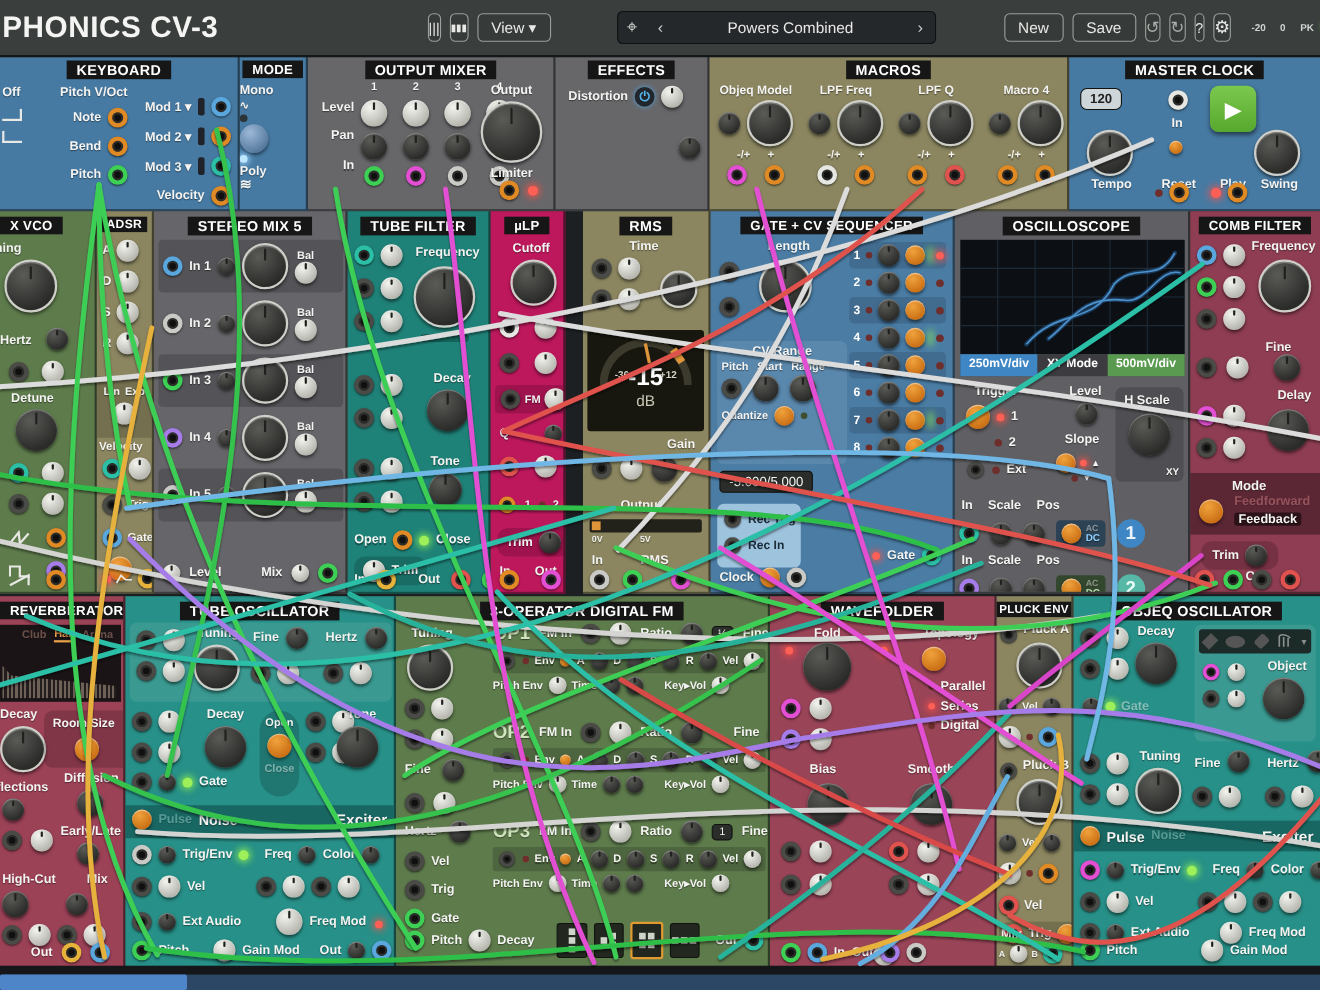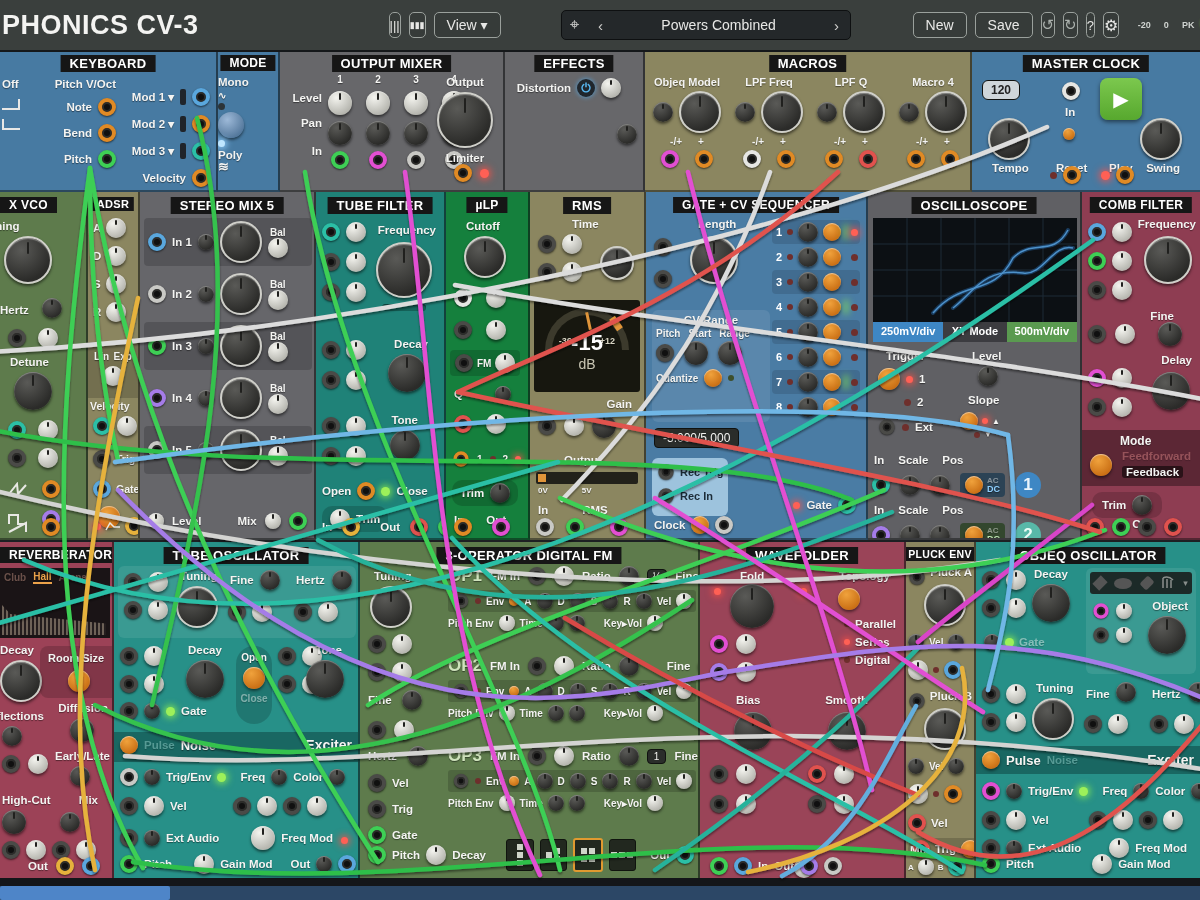--- a/index.html
+++ b/index.html
@@ -675,21 +675,21 @@
   </div>
   <div class="frow" style="position:absolute;left:6px;bottom:2px;gap:10px;">
     <span class="lbl">In</span>
     <span class="jack j-yl"></span>
     <span class="lbl" style="margin-left:10px;">Out</span>
     <span class="jack j-rd"></span>
     <span class="jack j-gr"></span>
   </div>
 </section>
 
-<section class="module" style="left:446px;top:192px;width:84px;height:348px;background:#15803d;">
+<section class="module" style="left:446px;top:192px;width:68px;height:348px;background:#be185d;">
   <div class="mtitle" style="font-size:12px;">µLP</div>
   <span class="lbl" style="position:absolute;left:20px;top:28px;">Cutoff</span>
   <span class="knob k38 ring" style="position:absolute;left:18px;top:44px;">
       <i></i>
     </span>
   <div class="frow" style="position:absolute;left:8px;top:96px;gap:14px;">
       <span class="jack j-wh"></span>
       <span class="knob k-light k20">
         <i></i>
       </span>
@@ -991,20 +991,27 @@
   <span class="lbl" style="position:absolute;left:100px;top:202px;">Slope</span>
   <div class="frow" style="position:absolute;left:92px;top:220px;gap:4px;">
     <span class="obtn sm"></span>
     <span class="led r-on" style="width:6px;height:6px;"></span>
     <span class="lbl" style="font-size:8px;">▲</span>
   </div>
   <div class="frow" style="position:absolute;left:106px;top:238px;gap:4px;">
     <span class="led r-dim" style="width:6px;height:6px;"></span>
     <span class="lbl" style="font-size:8px;">▼</span>
   </div>
+  <div class="band" style="position:absolute;right:4px;top:160px;width:62px;height:86px;border-radius:6px;">
+    <span class="lbl" style="position:absolute;left:8px;top:6px;">H Scale</span>
+    <span class="knob k38" style="position:absolute;left:12px;top:24px;">
+        <i></i>
+      </span>
+    <span class="lbl" style="position:absolute;right:4px;bottom:4px;font-size:9px;">XY</span>
+  </div>
   <div class="frow" style="position:absolute;left:6px;top:262px;gap:14px;">
     <span class="lbl">In</span>
     <span class="lbl">Scale</span>
     <span class="lbl">Pos</span>
   </div>
   <div class="frow" style="position:absolute;left:4px;top:280px;gap:10px;">
     <span class="jack j-tl"></span>
     <span class="knob k18 k20">
         <i></i>
       </span>
@@ -1118,21 +1125,21 @@
     <span class="jack j-rd"></span>
     <span class="jack j-gr"></span>
     <span class="jack j-dk"></span>
     <span class="jack j-rd"></span>
   </div>
 </section>
 
 <section class="module" style="left:0;top:542px;width:114px;height:338px;background:#9c4257;">
   <div class="mtitle" style="left:0;transform:none;font-size:12px;">REVERBERATOR</div>
   <div style="position:absolute;left:0px;top:26px;width:110px;height:70px;background:#1a1416;">
-    <div class="frow" style="gap:7px;padding:3px 4px;">
+    <div class="frow" style="gap:7px;padding:3px 20px;">
       <span class="lbl dim" style="font-size:10px;color:#c98;">Club</span>
       <span class="lbl" style="font-size:10px;color:#eba24a;border-bottom:2px solid #eba24a;">Hall</span>
       <span class="lbl dim" style="font-size:10px;color:#c98;">Arena</span>
     </div>
     <div style="position:absolute;left:2px;bottom:3px;width:104px;height:30px;background:repeating-linear-gradient(90deg,#6e6258 0 2px,#241d1e 2px 4px);clip-path:polygon(0 0,8% 30%,100% 62%,100% 100%,0 100%);"></div>
   </div>
   <span class="lbl" style="position:absolute;left:0px;top:102px;">Decay</span>
   <span class="knob k38 ring" style="position:absolute;left:0px;top:118px;">
       <i></i>
     </span>

